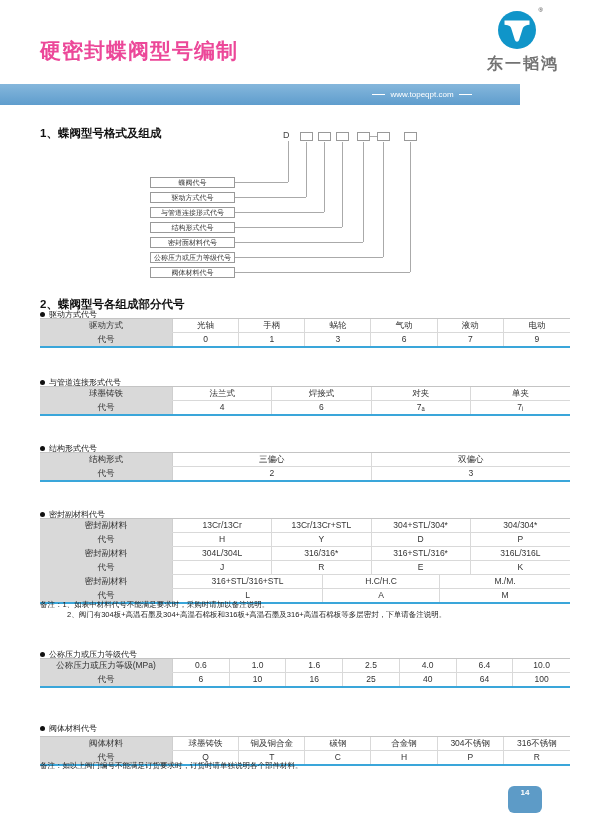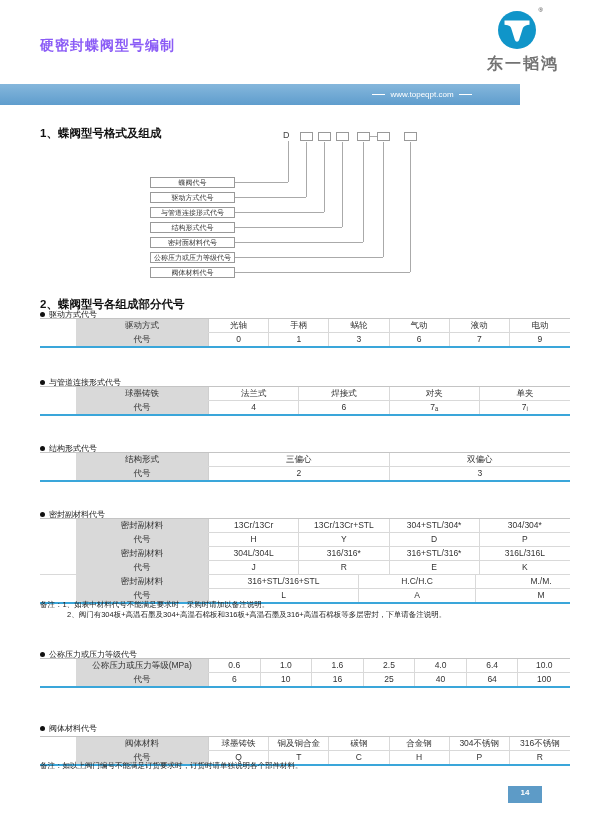--- a/index.html
+++ b/index.html
@@ -3,21 +3,21 @@
 <meta charset="utf-8">
 <style>
   * { margin:0; padding:0; box-sizing:border-box; }
   html,body { background:#fff; }
   .page {
     position:relative; width:600px; height:819px; margin:0 auto;
     background:#ffffff; overflow:hidden;
     font-family:"Liberation Sans","DejaVu Sans",sans-serif; color:#222;
   }
   
-  .page-title { position:absolute; left:40px; top:37px; font-size:14px; font-weight:bold; color:#8b5cf6; letter-spacing:1px; }
+  .page-title { position:absolute; left:40px; top:37px; font-size:21px; font-weight:bold; color:#ec4899; letter-spacing:1px; }
   .logo { position:absolute; left:487px; top:10px; width:60px; text-align:center; }
   .logo-mark-wrap { position:relative; display:inline-block; width:40px; height:40px; }
   .reg-mark { position:absolute; right:-6px; top:-3px; font-size:6px; color:#333; }
   .brand-name { margin-top:0; font-size:16px; font-weight:bold; color:#737373; letter-spacing:2px; white-space:nowrap; }
   
   .banner { position:absolute; left:0; top:84px; width:520px; height:21px;
     background:linear-gradient(#85b7dc,#5f9dcd); }
   .site-group { position:absolute; left:372px; top:0; height:100%; width:100px;
     display:flex; align-items:center; justify-content:center; gap:5px; }
   .site-dash { width:14px; height:1px; background:#fff; }
@@ -30,31 +30,31 @@
   .dline { position:absolute; background:#aaa; }
   .vline { width:1px; }
   .hline { height:1px; }
   .diagram-label { position:absolute; left:150px; width:85px; height:11px; border:1px solid #999;
     background:#fff; font-size:7px; line-height:10px; text-align:center; color:#333; white-space:nowrap; overflow:hidden; }
   
   .tbl-bullet { position:absolute; left:40px; font-size:8px; color:#222; display:flex; align-items:center; }
   .dot { width:5px; height:5px; border-radius:50%; background:#111; margin-right:4px; flex:0 0 auto; }
   .table { position:absolute; left:40px; width:530px; border-top:1px solid #c4c4c4; border-bottom:2px solid #3aa6da; }
   .tgrid + .tgrid { border-top:1px solid #d9d9d9; }
-  .tr { display:grid;margin-left:36px; }
+  .tr { display:grid; }
   .tr:not(:last-child) { border-bottom:1px solid #d9d9d9; }
   .td { height:13px; line-height:13px; font-size:8.5px; text-align:center; color:#333;
     border-right:1px solid #d9d9d9; overflow:hidden; white-space:nowrap; background:#fff; }
   .td:last-child { border-right:none; }
   .td.th { background:#d9d9d9; border-right:1px solid #cfcfcf; }
   
   .note { position:absolute; left:40px; font-size:7.5px; color:#222; line-height:10px; white-space:nowrap; }
   .note .indent { padding-left:27px; display:block; }
   
-  .page-badge { position:absolute; left:508px; top:786px; width:34px; height:17px; border-radius:0;
+  .page-badge { position:absolute; left:508px; top:786px; width:34px; height:27px; border-radius:6px;
     background:#5d9bc7; color:#fff; font-size:8px; font-weight:bold; text-align:center; line-height:13px; }
 </style>
 </head>
 <body>
 
 <div class="page">
 
   <div class="page-title">硬密封蝶阀型号编制</div>
 
   <div class="logo">

